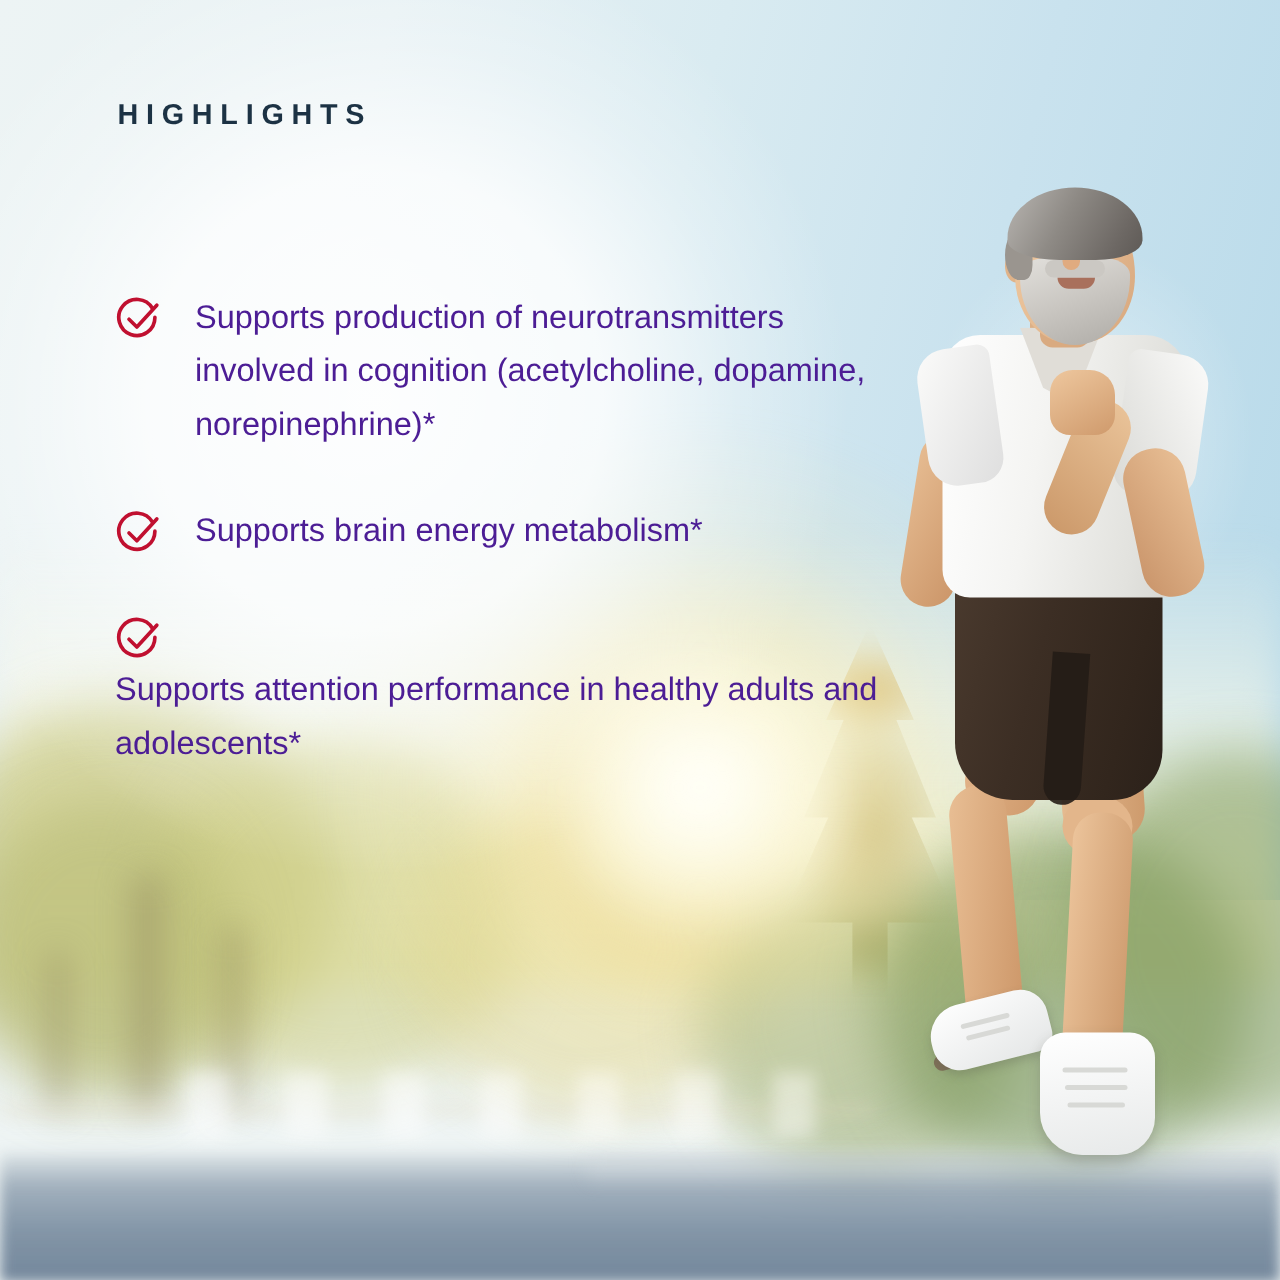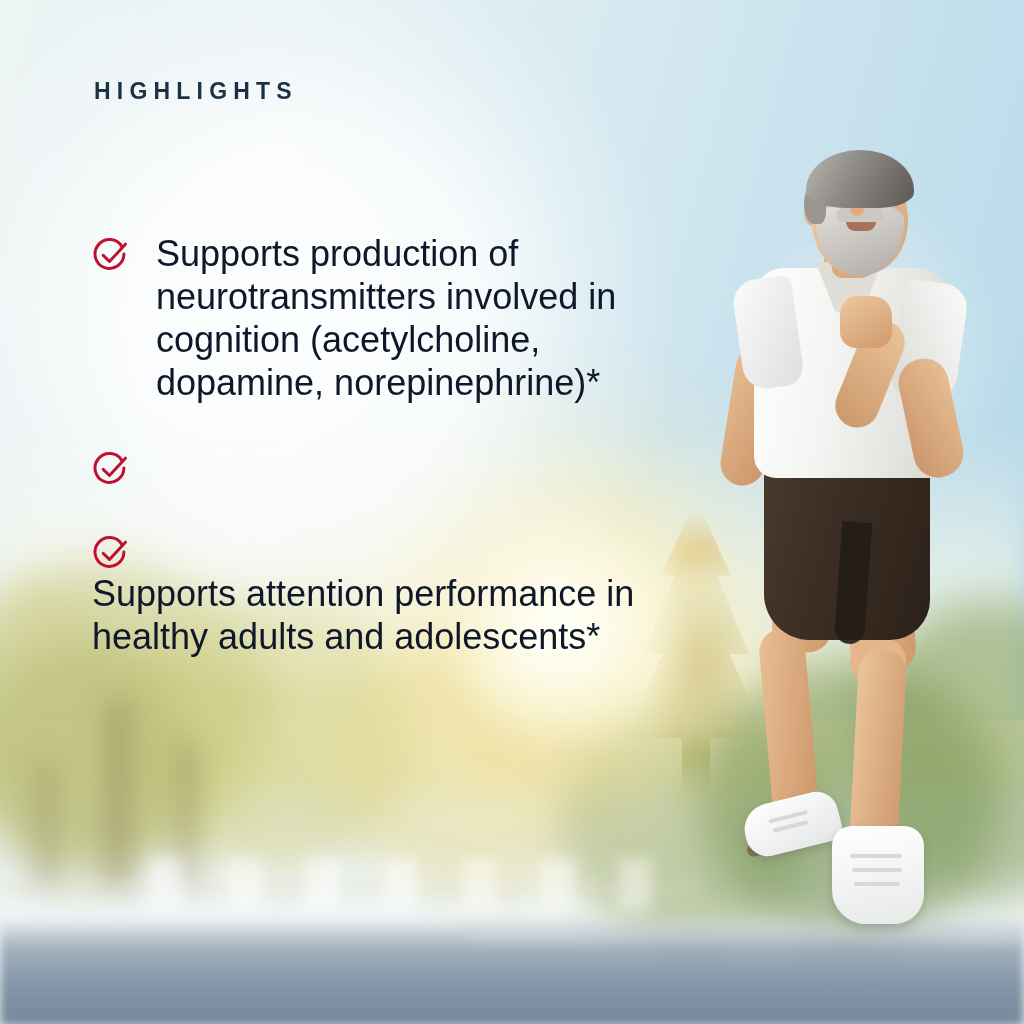--- a/index.html
+++ b/index.html
@@ -153,21 +153,21 @@
   .kicker{position:absolute;left:78px;top:78px;
           font-size:23px;font-weight:700;letter-spacing:6.2px;color:#1c3244;}
 
   .title{position:absolute;left:76px;top:128px;
          font-size:54px;font-weight:700;letter-spacing:-.6px;color:#d00f2b;white-space:nowrap;}
 
   .bullets{position:absolute;left:76px;top:232px;width:620px;}
   .bullet{display:flex;align-items:flex-start;margin-bottom:42px;}
   .bullet:last-child{margin-bottom:0;flex-direction:column;}
   .ck{flex:0 0 auto;width:38px;height:38px;margin-top:4px;margin-right:26px;}
-  .btext{font-size:36px;line-height:43px;color:#0f172a;font-weight:400;}
+  .btext{font-size:26px;line-height:43px;color:#4c1d95;font-weight:400;}
 
   
   .disclaimer{position:absolute;left:0;bottom:0;width:1024px;height:62px;
       background:#ffffff;border-top:2px solid #3a3a3a;box-sizing:border-box;
       display:flex;align-items:center;}
   .disclaimer span{
       display:block;width:100%;padding:0 18px;box-sizing:border-box;
       font-size:13.5px;color:#2b2b2b;letter-spacing:-.1px;
       transform:scaleX(.93);transform-origin:left center;white-space:nowrap;}
 </style>
@@ -280,20 +280,21 @@
         <span class="btext">Supports production of neurotransmitters involved in cognition (acetylcholine, dopamine, norepinephrine)*</span>
       </div>
 
       <div class="bullet">
         <span class="ck">
           <svg viewBox="0 0 40 40" width="38" height="38" aria-hidden="true">
             <path d="M31.5 11.2 A15.2 15.2 0 1 0 33.6 18.9" fill="none" stroke="#c01030" stroke-width="3.1" stroke-linecap="round"></path>
             <path d="M11.8 20.4 L18.4 26.9 L35.2 8.6" fill="none" stroke="#c01030" stroke-width="3.1" stroke-linecap="round" stroke-linejoin="round"></path>
           </svg>
         </span>
+        <span class="btext">Supports brain energy metabolism*</span>
       </div>
 
       <div class="bullet">
         <span class="ck">
           <svg viewBox="0 0 40 40" width="38" height="38" aria-hidden="true">
             <path d="M31.5 11.2 A15.2 15.2 0 1 0 33.6 18.9" fill="none" stroke="#c01030" stroke-width="3.1" stroke-linecap="round"></path>
             <path d="M11.8 20.4 L18.4 26.9 L35.2 8.6" fill="none" stroke="#c01030" stroke-width="3.1" stroke-linecap="round" stroke-linejoin="round"></path>
           </svg>
         </span>
         <span class="btext">Supports attention performance in healthy adults and adolescents*</span>

